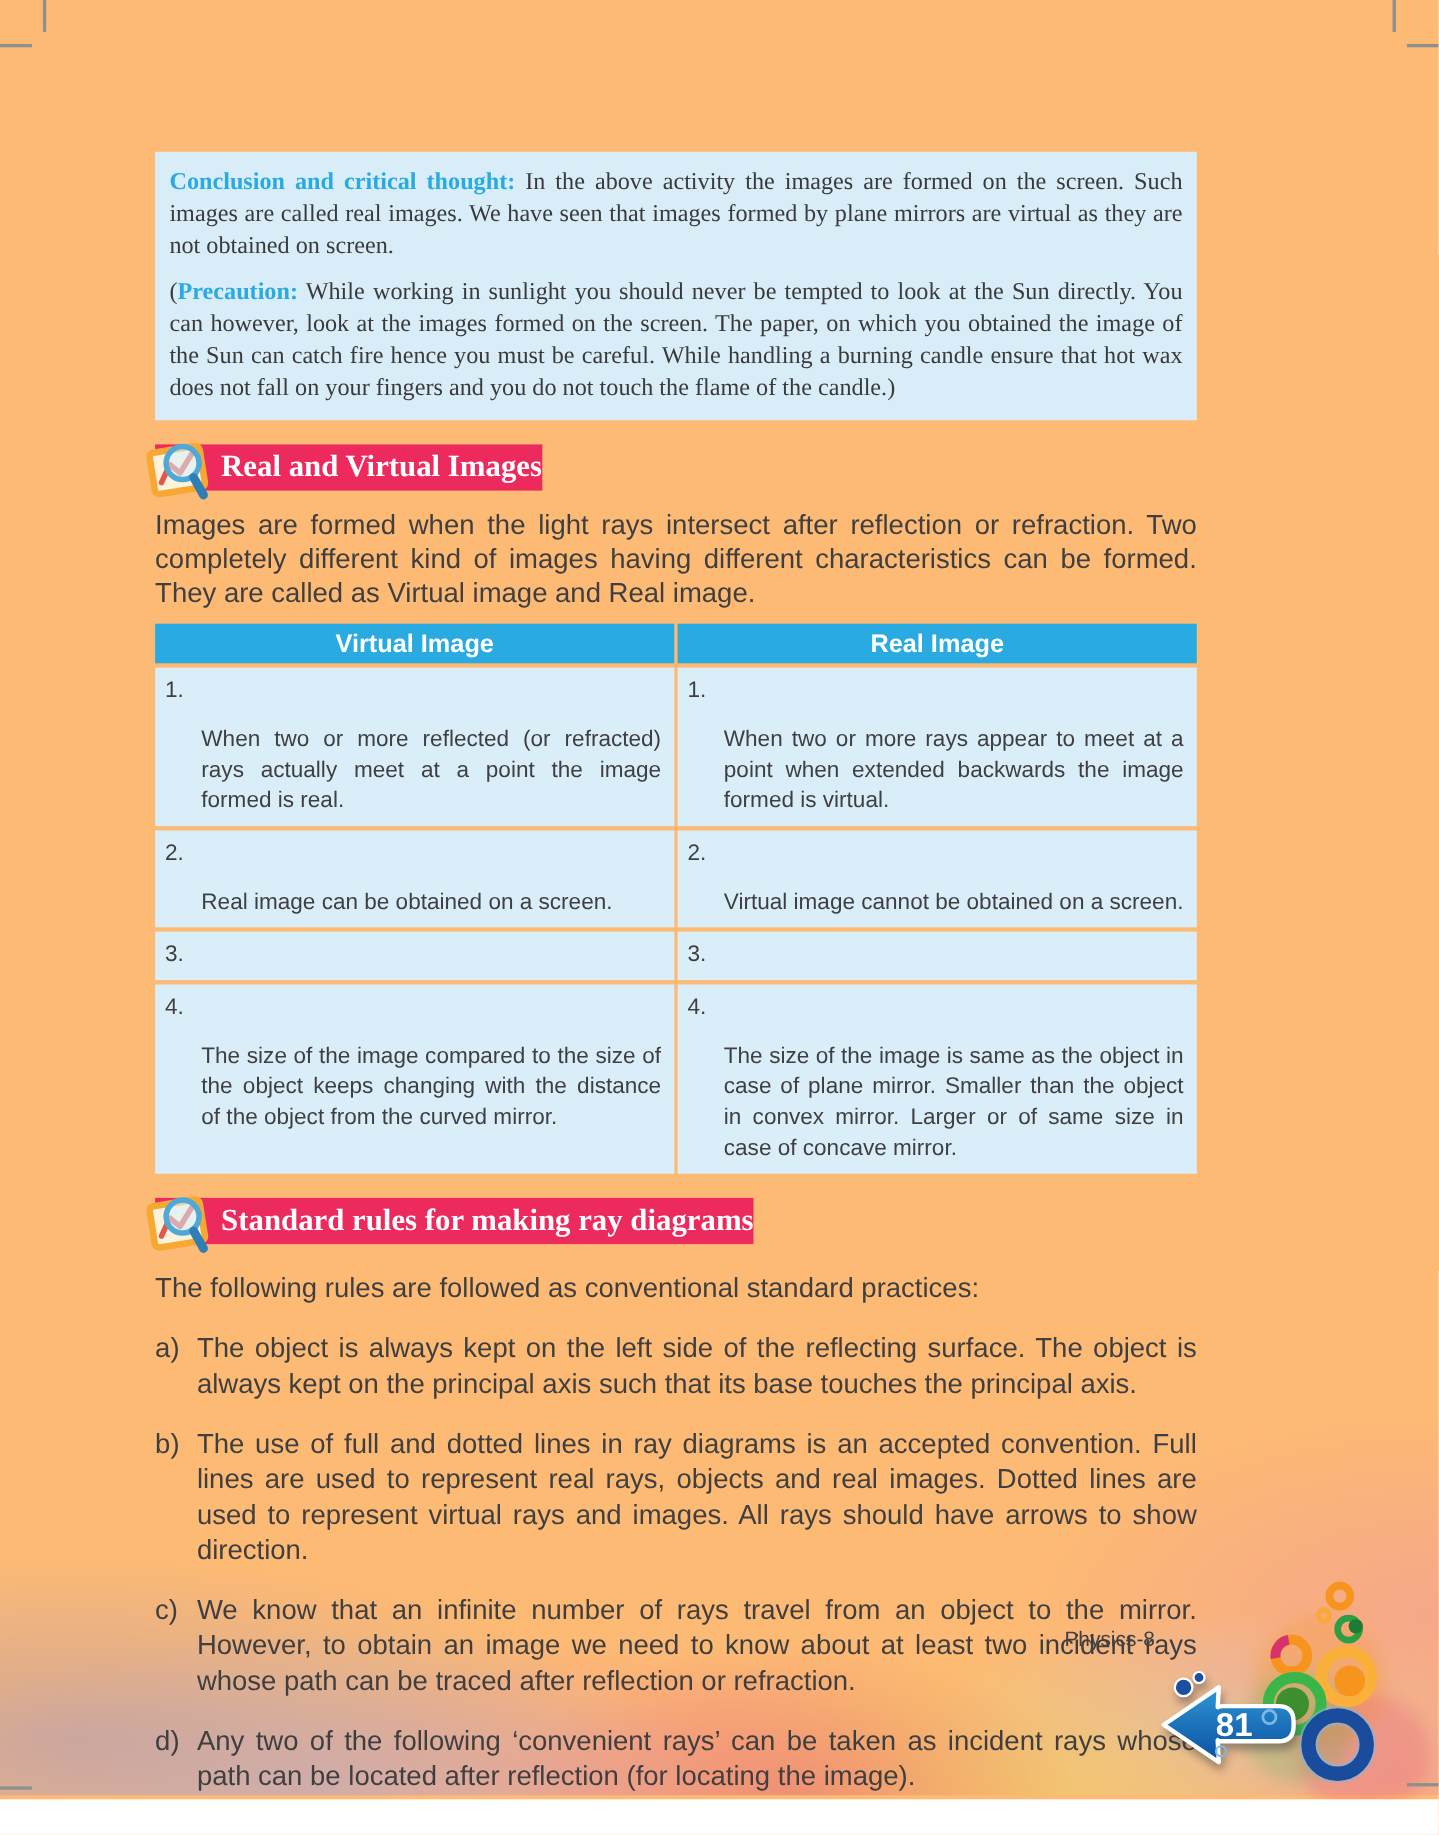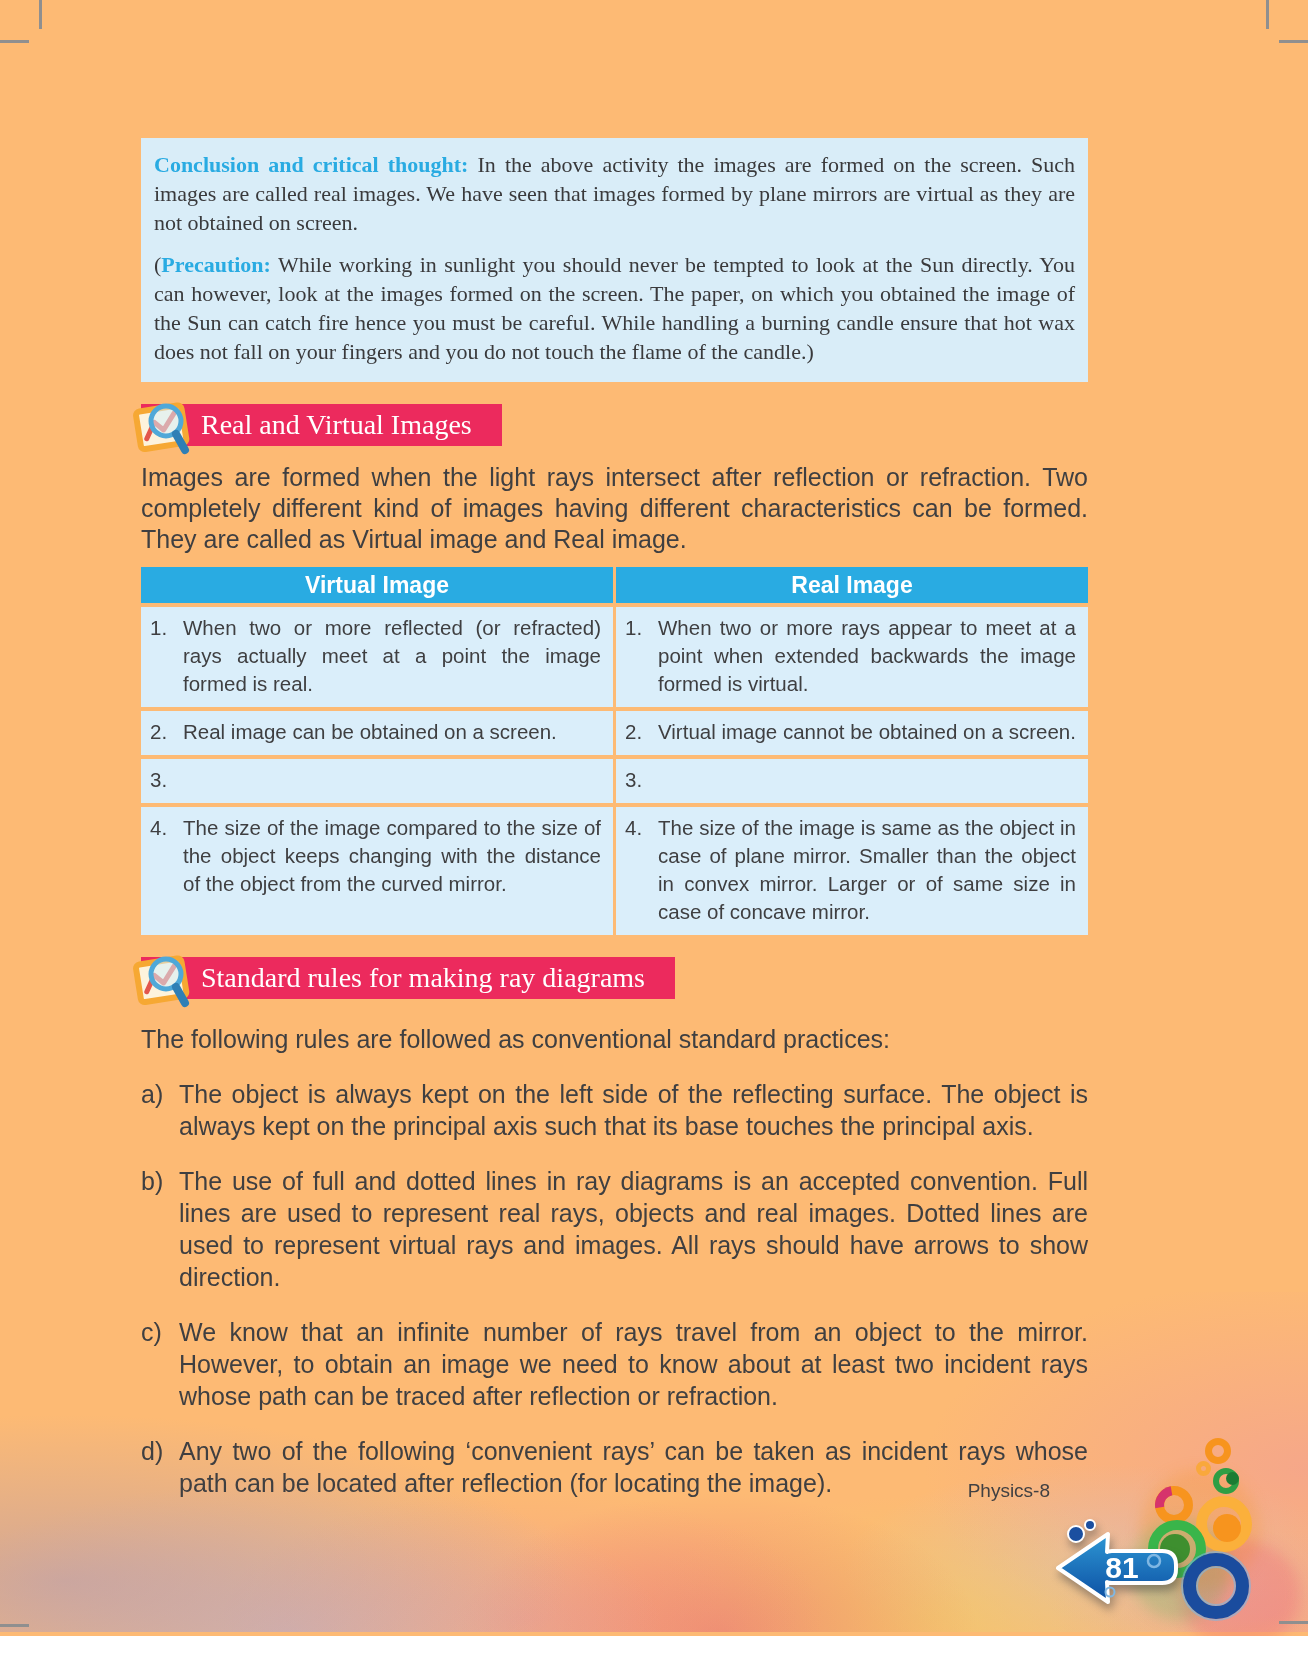--- a/index.html
+++ b/index.html
@@ -13,34 +13,34 @@
   .content{position:absolute;left:141px;top:138px;width:947px;z-index:2;}
 
   .conclusion-box{background:#D9EDF8;padding:12px 13px 16px 13px;
       font-family:"Liberation Serif",serif;font-size:22px;line-height:29px;
       color:#3A3A3C;text-align:justify;}
   .conclusion-box p{margin:0;}
   .conclusion-box p + p{margin-top:13px;}
   .cyan-label{color:#29ABE2;font-weight:bold;}
 
   .section-badge{position:relative;display:inline-block;background:#EC2A5D;color:#fff;
-      font-family:"Liberation Serif",serif;font-weight:normal;font-size:28px;
-      line-height:42px;height:42px;padding:0 30px 0 60px;margin-top:22px;}
+      font-family:"Liberation Serif",serif;font-weight:bold;font-size:28px;
+      line-height:42px;height:42px;padding:0 0 0 60px;margin-top:22px;}
   .badge-icon{position:absolute;left:-8px;top:-10px;width:60px;height:62px;}
 
   .intro{margin:16px 0 0 0;font-size:25px;line-height:31px;text-align:justify;}
 
   .rv-table{margin-top:12px;font-size:20.5px;line-height:28px;color:#3F3F41;}
   .rv-head{display:flex;gap:3px;}
   .rv-head .hcell{flex:1;background:#29ABE2;color:#ffffff;font-weight:bold;
       text-align:center;font-size:23px;padding:4px 0;}
   .rv-row{display:flex;gap:3px;margin-top:4px;align-items:stretch;}
   .rv-cell{flex:1;background:#DAEEFA;padding:7px 12px 9px 9px;display:flex;}
   .rv-cell .num{width:33px;flex:none;}
-  .rv-cell .txt{flex:1;text-align:justify;}
+  .rv-cell .txt{flex:1;text-align:justify;margin-top:44px;}
 
   .rules-intro{margin:24px 0 12px 0;font-size:25px;line-height:32px;}
   .rule{display:flex;margin-top:23px;font-size:25px;line-height:32px;}
   .rule .marker{width:38px;flex:none;}
   .rule .txt{flex:1;text-align:justify;}
 
   
   .watercolor{position:absolute;left:0;bottom:4px;width:100%;height:340px;z-index:0;
     background:
       radial-gradient(55% 70% at 5% 85%, rgba(148,140,198,0.42), rgba(148,140,198,0) 70%),

